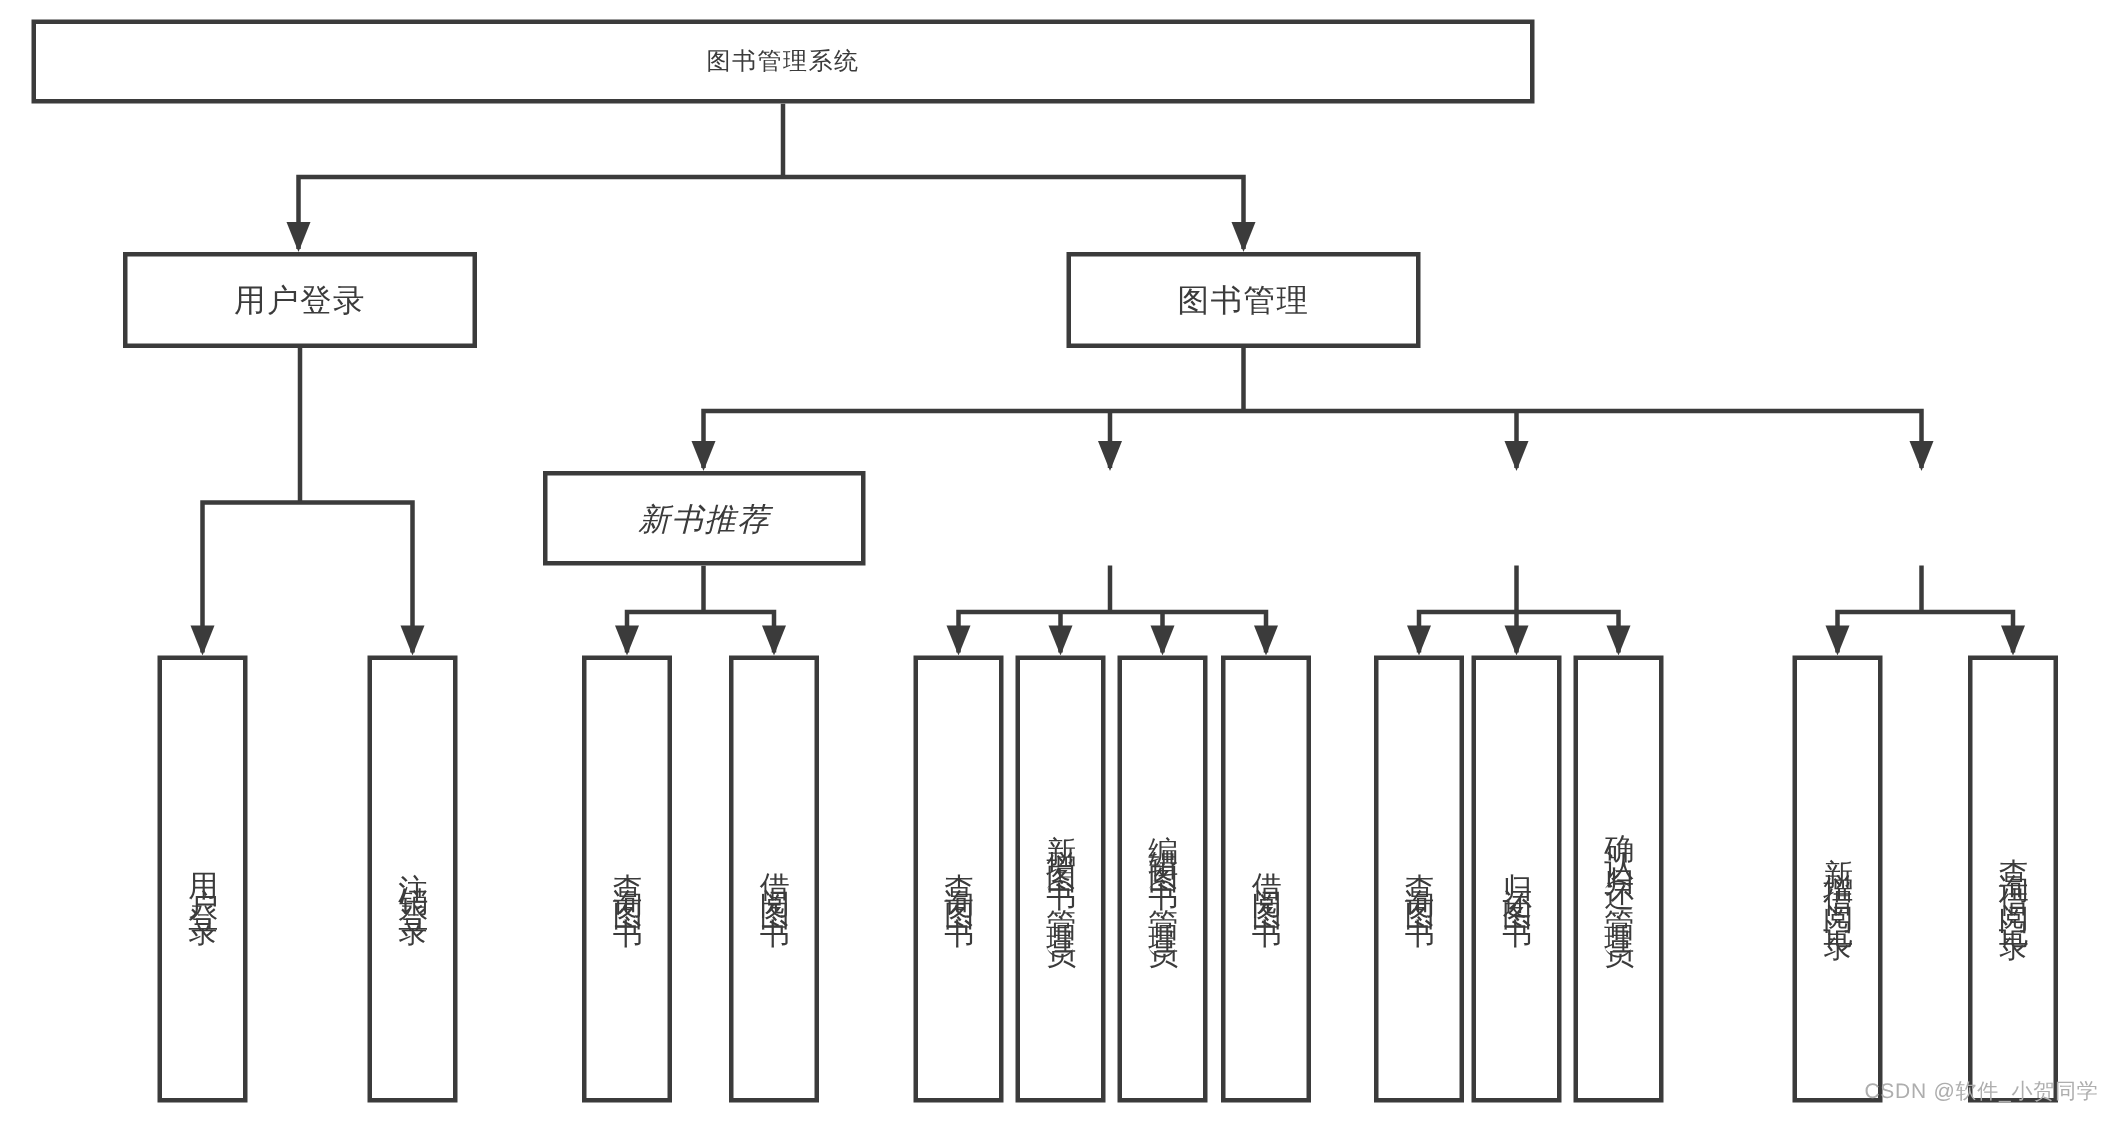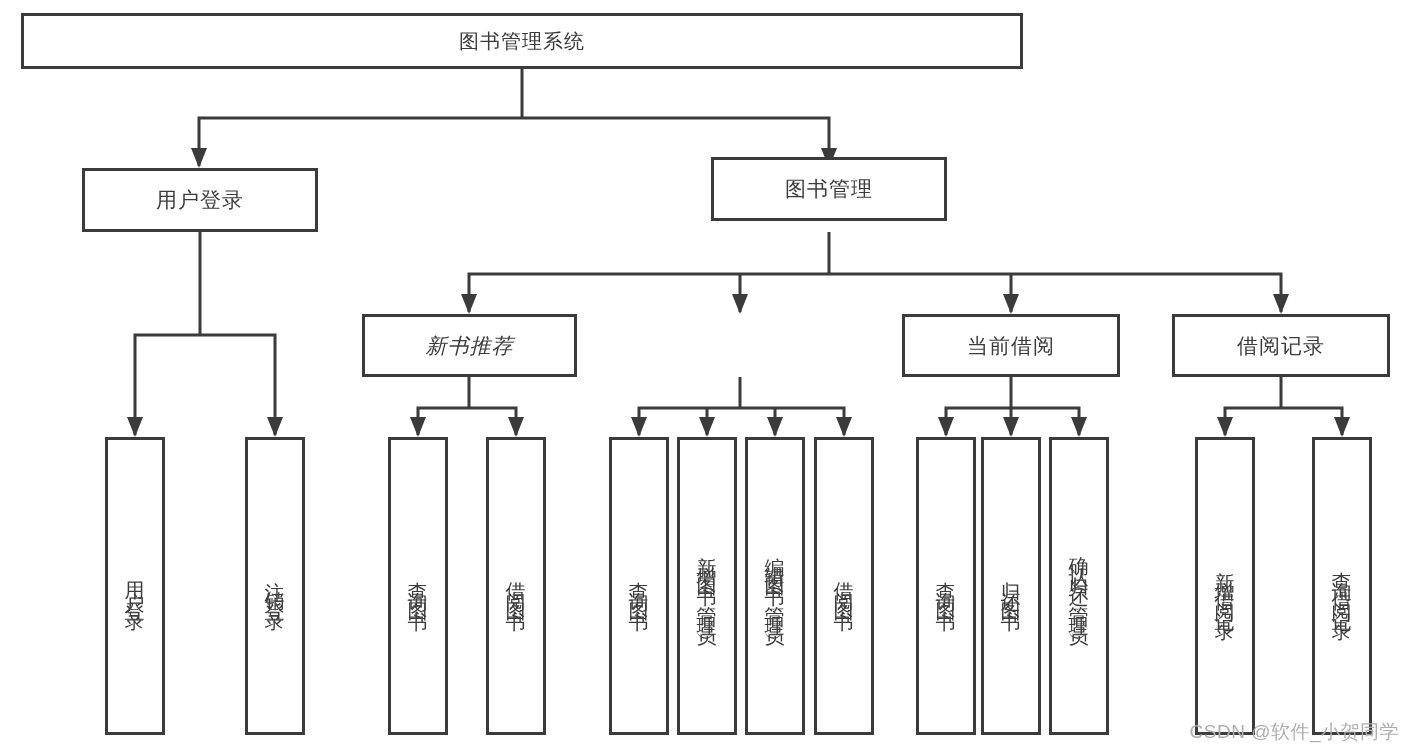--- a/index.html
+++ b/index.html
@@ -21,34 +21,34 @@
     box-sizing:border-box;
     background:#ffffff;
     border:3px solid #3b3b3b;
     color:#3b3b3b;
     display:flex;
     align-items:center;
     justify-content:center;
     z-index:2;
   }
   .hbox { font-size:21px; letter-spacing:1px; }
-  .root  { font-size:20px;text-align:center; }
+  .root  { font-size:16px;text-align:center; }
   .vbox {
     top:437px; width:60px; height:298px;
     writing-mode:vertical-rl;
     text-orientation:mixed;
     font-size:20px;
     letter-spacing:10px;
     line-height:1;
   }
   .watermark {
     position:absolute;
     right:6px;
     top:719px;
-    font-size:19px;
+    font-size:14px;
     letter-spacing:0.5px;
     color:#aeaeae;
     z-index:5;
     white-space:nowrap;
   }
 </style>
 </head>
 <body>
 
 <div class="stage">
@@ -99,25 +99,23 @@
       <polygon points="1003,417 1019,417 1011,437"></polygon>
       <polygon points="1071,417 1087,417 1079,437"></polygon>
       <polygon points="1217,417 1233,417 1225,437"></polygon>
       <polygon points="1334,417 1350,417 1342,437"></polygon>
     </g>
   </svg>
 
   <div class="node hbox root" style="left:21px; top:13px; width:1002px; height:56px;">图书管理系统</div>
 
   <div class="node hbox" style="left:82px; top:168px; width:236px; height:64px;">用户登录</div>
-  <div class="node hbox" style="left:711px; top:157px; width:236px; height:64px;font-family:Liberation Mono, monospace;">图书管理</div>
+  <div class="node hbox" style="left:711px; top:168px; width:236px; height:64px;font-family:Liberation Mono, monospace;">图书管理</div>
 
   <div class="node hbox" style="left:362px; top:314px; width:215px; height:63px;font-style:italic;">新书推荐</div>
-  <div class="node hbox" style="left:902px; top:314px; width:218px; height:63px;">当前借阅</div>
-  <div class="node hbox" style="left:1172px; top:314px; width:218px; height:63px;">借阅记录</div>
 
   <div class="node vbox" style="left:105px;">用户登录</div>
   <div class="node vbox" style="left:245px;">注销登录</div>
 
   <div class="node vbox" style="left:388px;">查询图书</div>
   <div class="node vbox" style="left:486px;">借阅图书</div>
 
   <div class="node vbox" style="left:609px;">查询图书</div>
   <div class="node vbox" style="left:677px;">新增图书（管理员）</div>
   <div class="node vbox" style="left:745px;">编辑图书（管理员）</div>

